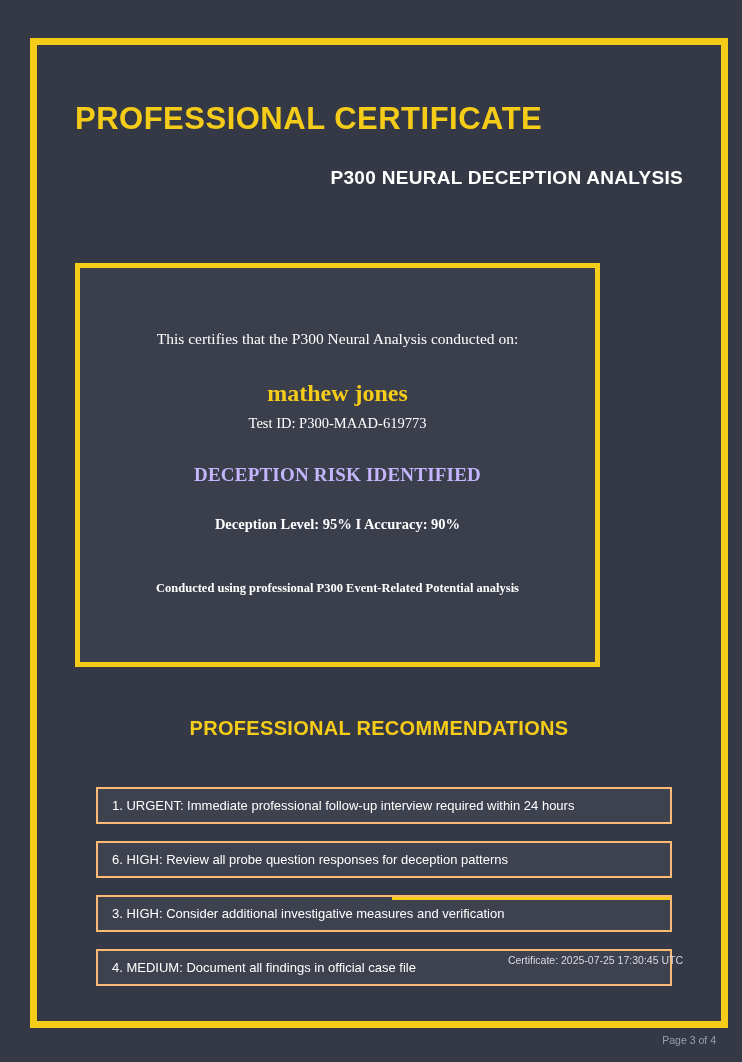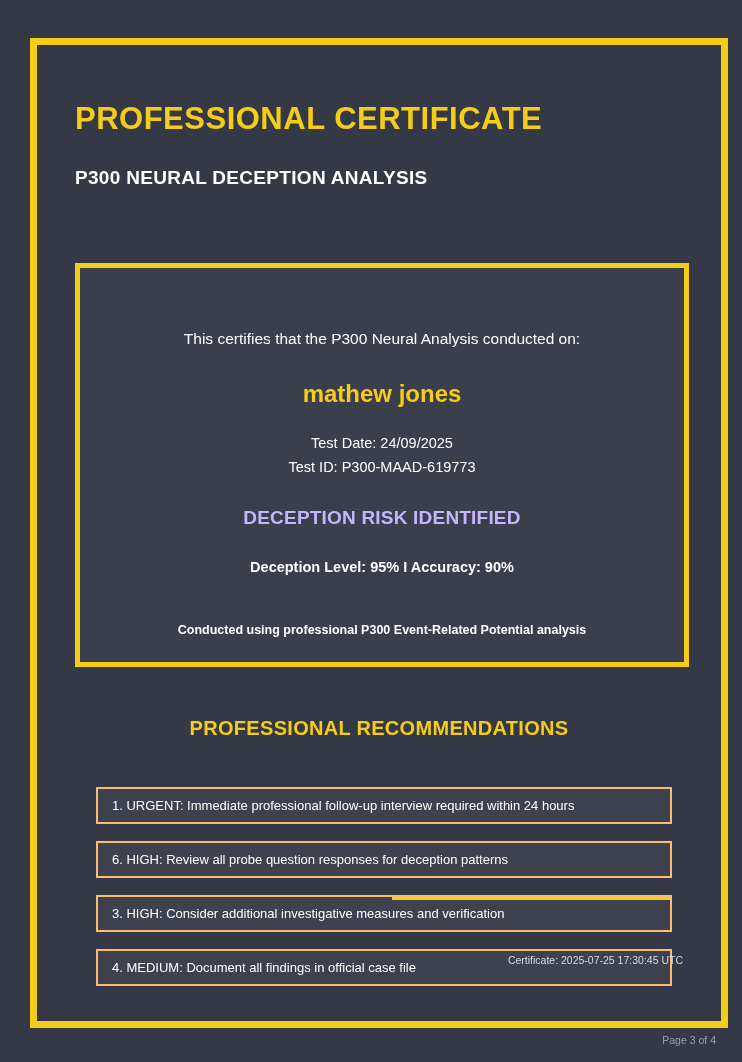--- a/index.html
+++ b/index.html
@@ -51,37 +51,38 @@
   }
   .title {
     text-align: left;
     color: #f5cc18;
     font-size: 31px;
     font-weight: bold;
     letter-spacing: 0.5px;
     margin-top: 26px;
   }
   .subtitle {
-    text-align: left;
+    text-align: right;
     color: #ffffff;
     font-size: 19px;
     font-weight: bold;
     letter-spacing: 0.3px;
     margin-top: 30px;
   }
   
   .detail-box {
     position: absolute;
     left: 38px;
     top: 218px;
-    width: 614px;
+    width: 525px;
     height: 404px;
     border: 5px solid #f5cc18;
     box-sizing: border-box;
     background: #3b3e4b;
+    font-family: Liberation Serif, serif;
   }
   .detail-inner {
     padding: 0 20px;
     text-align: center;
   }
   .certifies {
     font-size: 15.5px;
     color: #ffffff;
     margin-top: 62px;
   }
@@ -185,21 +186,20 @@
 
         <div class="title">PROFESSIONAL CERTIFICATE</div>
         <div class="subtitle">P300 NEURAL DECEPTION ANALYSIS</div>
 
       </div>
 
       <div class="detail-box">
         <div class="detail-inner">
           <div class="certifies">This certifies that the P300 Neural Analysis conducted on:</div>
           <div class="subject-name">mathew jones</div>
-          <div class="meta-line">Test Date: 24/09/2025</div>
           <div class="meta-line2">Test ID: P300-MAAD-619773</div>
           <div class="risk">DECEPTION RISK IDENTIFIED</div>
           <div class="levels">Deception Level: 95% I Accuracy: 90%</div>
           <div class="conducted">Conducted using professional P300 Event-Related Potential analysis</div>
         </div>
       </div>
 
       <div class="rec-title">PROFESSIONAL RECOMMENDATIONS</div>
 
       <div class="rec-list">

